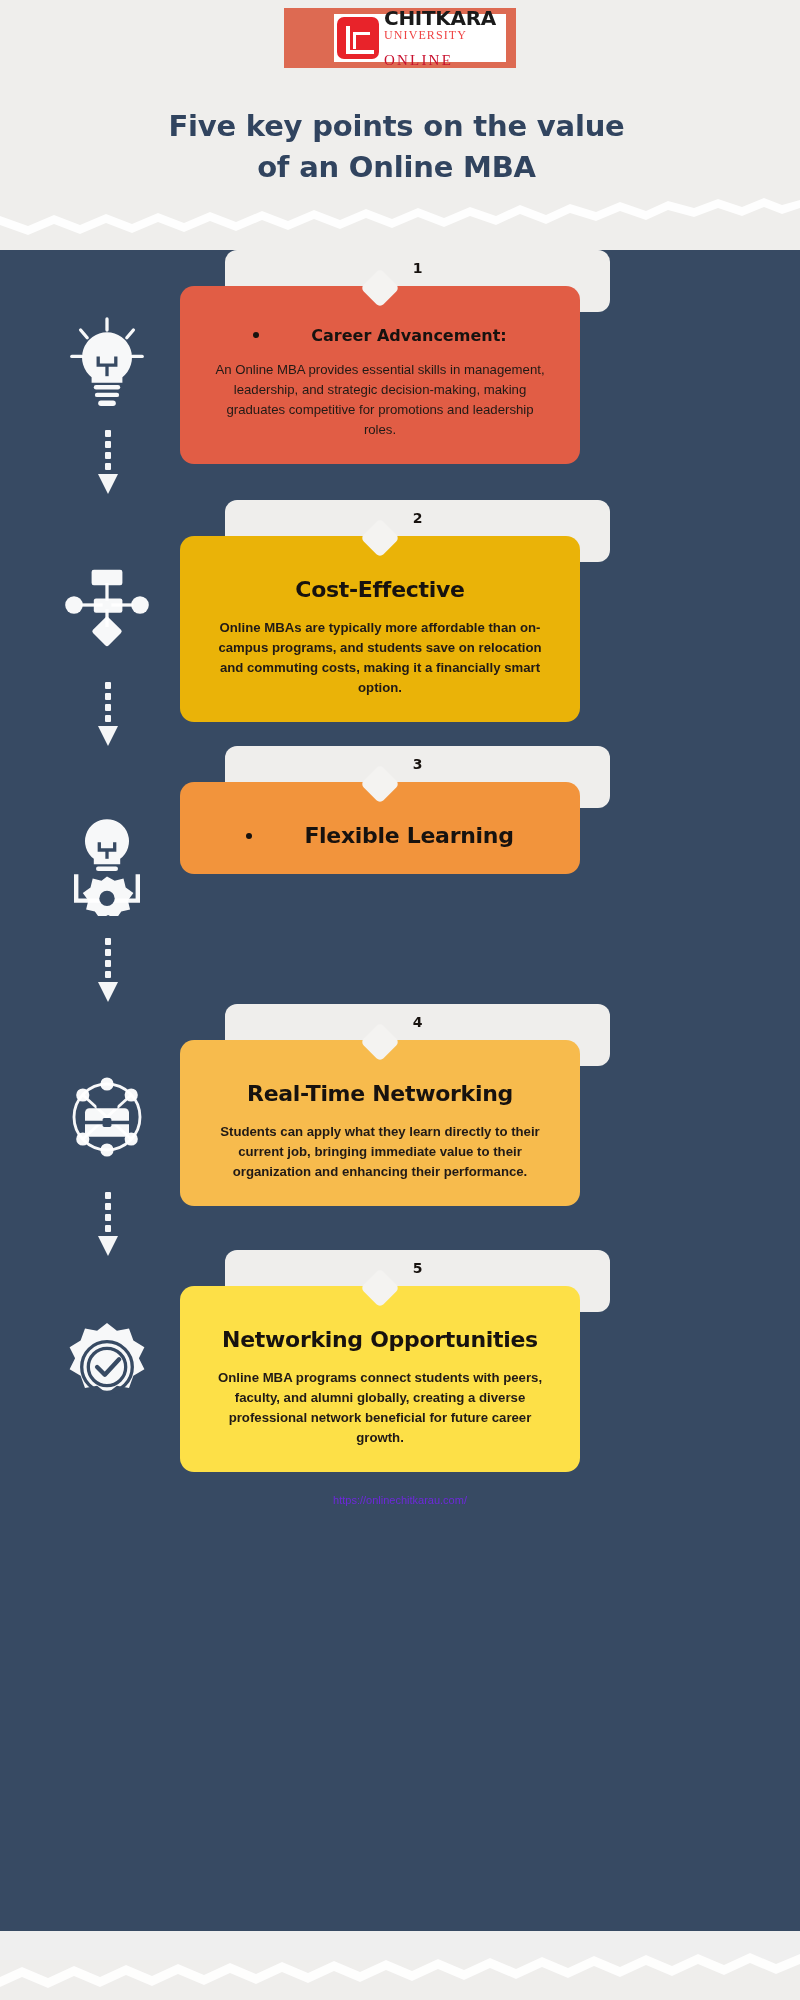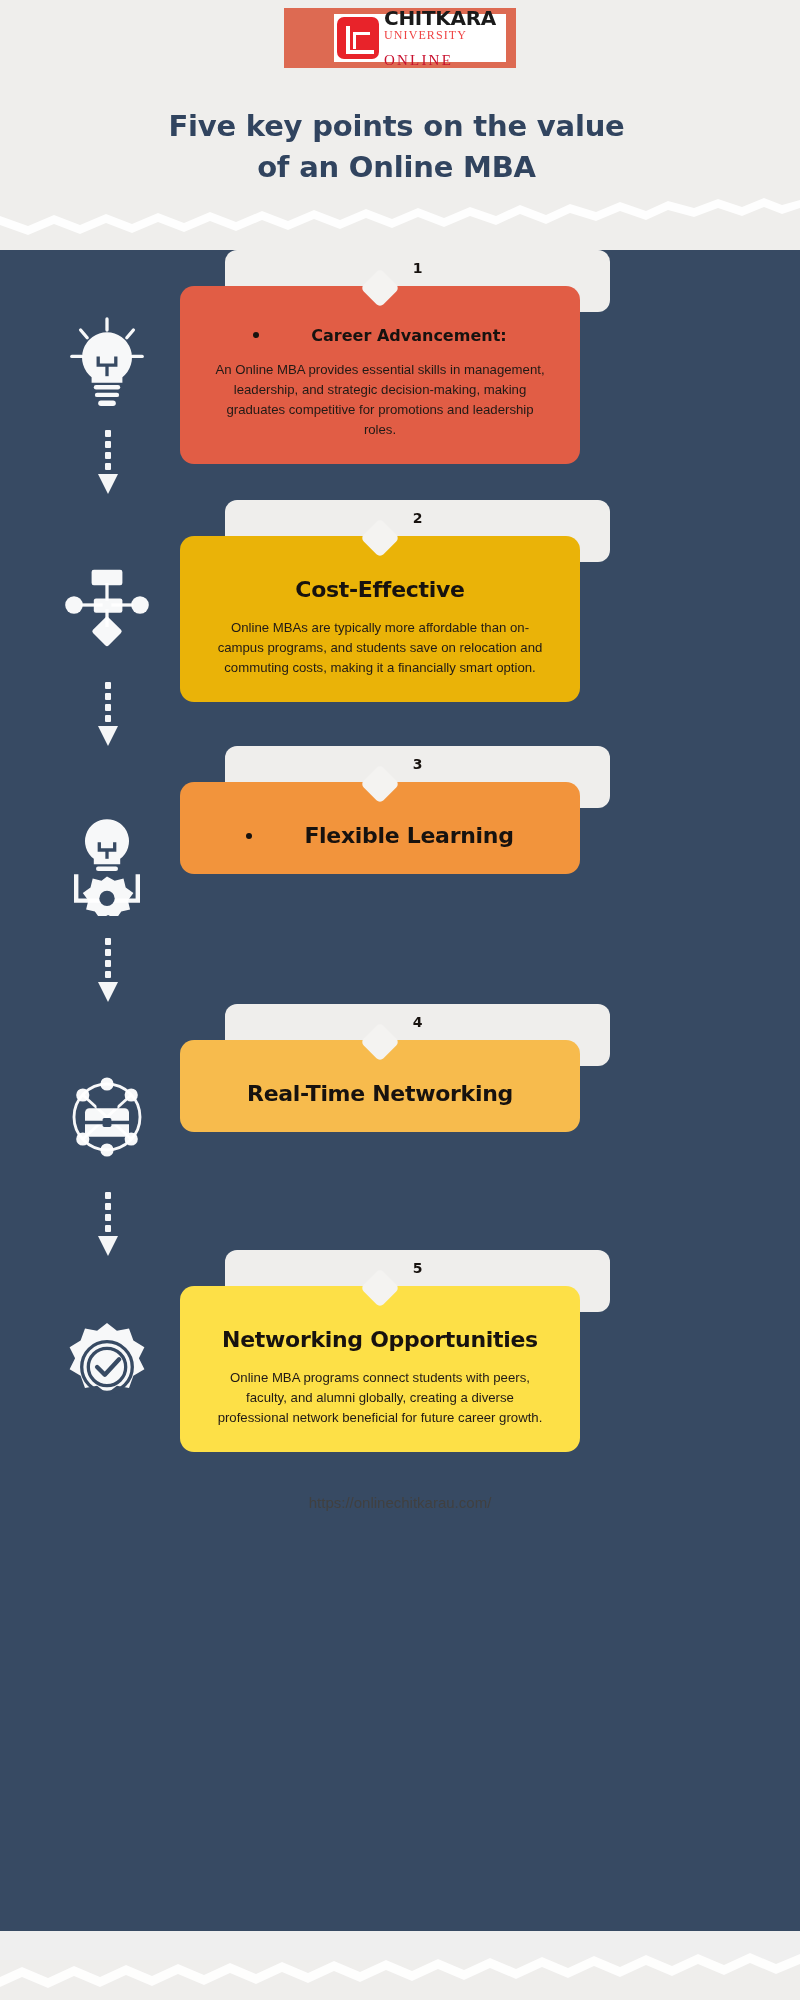--- a/index.html
+++ b/index.html
@@ -257,29 +257,29 @@
   }
 
   .card-body {
     margin-top: 14px;
     font-size: 13.2px;
     line-height: 1.52;
     color: #211A16;
     position: relative;
     z-index: 4;
   }
-  .card-body.bold { font-weight: 400; }
+  .card-body.bold { font-weight: 700; }
 
   .footer-url {
     position: absolute;
     left: 0; right: 0;
     top: 1494px;
     text-align: center;
-    font-size: 15px;
-    color: #404040;
+    font-size: 11px;
+    color: #6d28d9;
     z-index: 12;
   }
 
   svg { display: block; }
 </style>
 </head>
 <body>
 
 <div class="page">
 
@@ -411,20 +411,21 @@
       <div class="row" style="position: absolute; top: 754px;">
     <div class="card-wrap">
       <div class="badge">
         <span>4</span>
       </div>
       <div class="card" style="background:#F7BB4D">
         <div class="notch"></div>
         <div class="card-head lg">
           <span>Real-Time Networking</span>
         </div>
+        <div class="card-body bold">Students can apply what they learn directly to their current job, bringing immediate value to their organization and enhancing their performance.</div>
       </div>
     </div>
       </div>
       <div class="icon-cell" style="top: 812px;">
         <svg width="110" height="110" viewBox="0 0 100 100">
         <g fill="none" stroke="rgba(255,255,255,0.96)" stroke-width="2.6">
           <circle cx="50" cy="50" r="30"></circle>
           <line x1="28" y1="30" x2="72" y2="70"></line>
           <line x1="72" y1="30" x2="28" y2="70"></line>
         </g>

